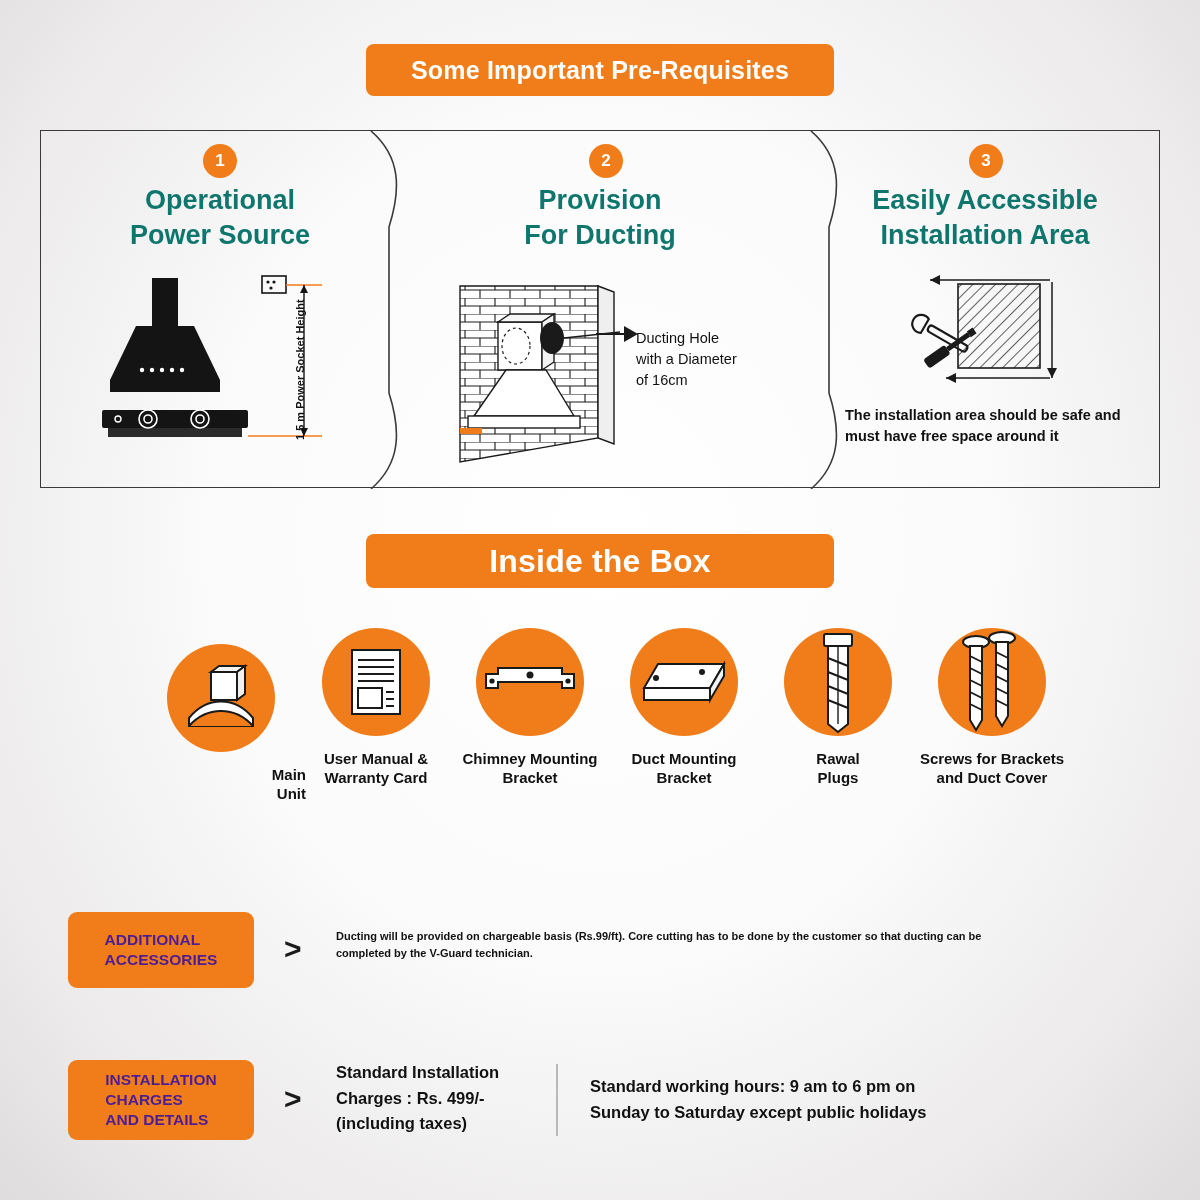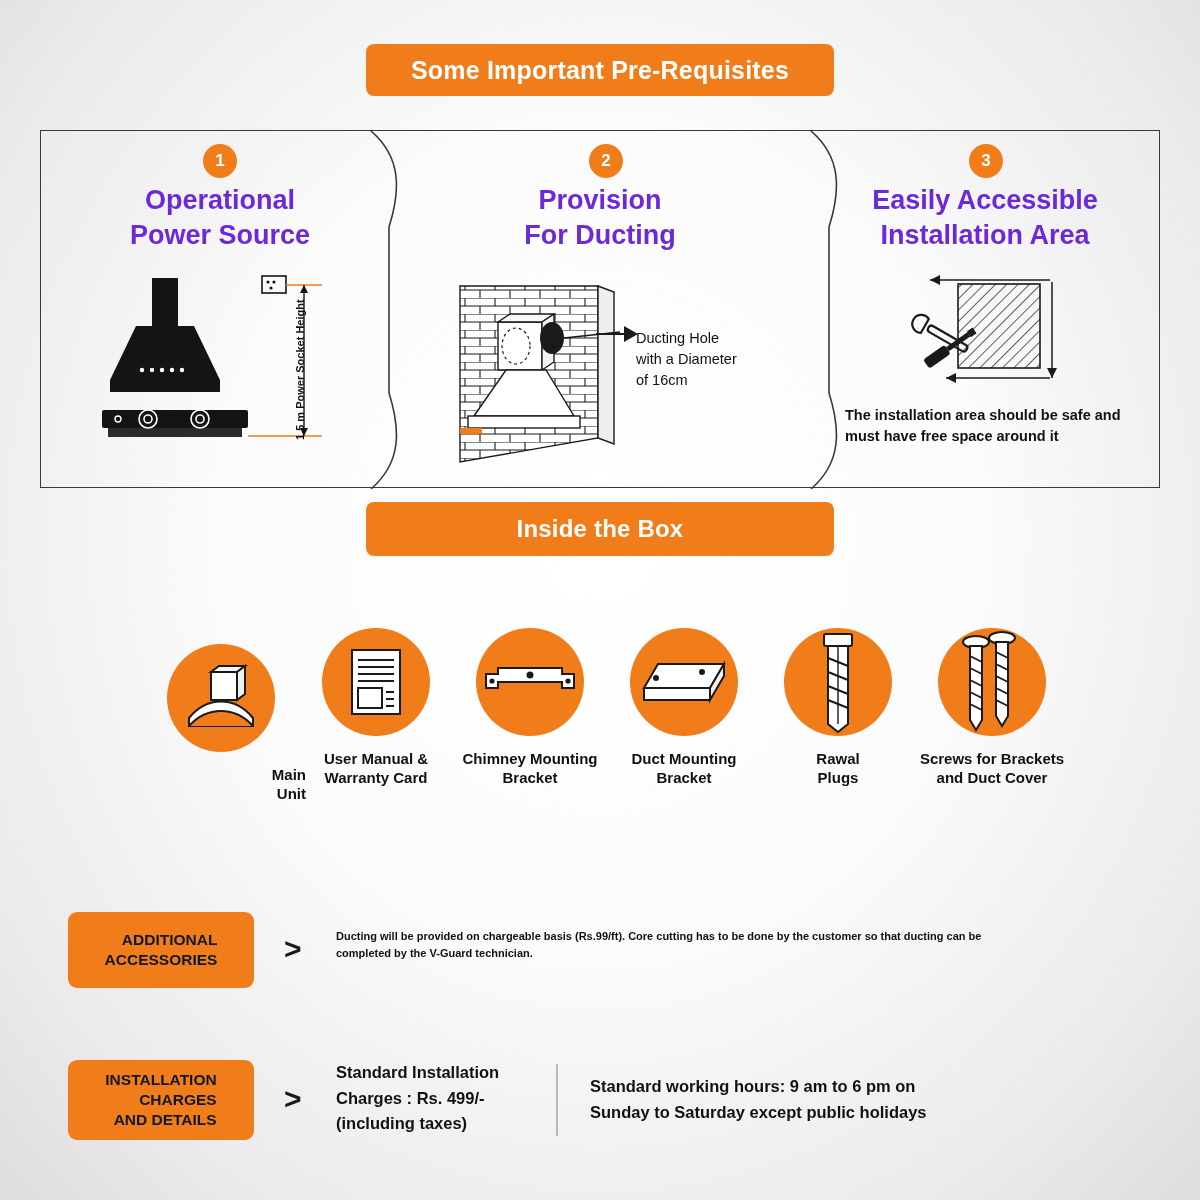--- a/index.html
+++ b/index.html
@@ -31,22 +31,22 @@
     display: flex;
     align-items: center;
     justify-content: center;
     letter-spacing: .2px;
   }
   #pill-prereq {
     left: 366px; top: 44px; width: 468px; height: 52px;
     font-size: 25px;
   }
   #pill-inside {
-    left: 366px; top: 502px; width: 468px; height: 54px;
-    font-size: 24px;
+    left: 366px; top: 534px; width: 468px; height: 54px;
+    font-size: 32px;
   }
 
   
   #prereq-panel {
     position: absolute;
     left: 40px; top: 130px;
     width: 1120px; height: 358px;
     border: 1.6px solid #3a3a3a;
     box-sizing: border-box;
     background: transparent;
@@ -66,21 +66,21 @@
   #num1 { left: 203px; }
   #num2 { left: 589px; }
   #num3 { left: 969px; }
 
   .step-title {
     position: absolute;
     text-align: center;
     font-size: 27px;
     font-weight: bold;
     line-height: 1.28;
-    color: #6d28d9;
+    color: #0f766e;
   }
   #title1 { left: 60px; top: 183px; width: 320px; }
   #title2 { left: 420px; top: 183px; width: 360px; }
   #title3 { left: 820px; top: 183px; width: 330px; }
 
   .note {
     position: absolute;
     font-size: 14.5px;
     font-weight: bold;
     line-height: 1.45;
@@ -135,28 +135,28 @@
     line-height: 1.25;
     color: #111;
     white-space: pre-line;
   }
 
   
   .tag {
     position: absolute;
     background: #f07d1a;
     border-radius: 9px;
-    color: #0f172a;
+    color: #4c1d95;
     font-size: 15.5px;
     font-weight: bold;
     line-height: 1.3;
     display: flex;
     align-items: center;
     justify-content: center;
-    text-align: right;
+    text-align: left;
     white-space: pre-line;
   }
   #tag-accessories { left: 68px; top: 912px; width: 186px; height: 76px; }
   #tag-installation { left: 68px; top: 1060px; width: 186px; height: 80px; }
 
   .chevron {
     position: absolute;
     font-size: 30px;
     font-weight: bold;
     color: #1a1a1a;

